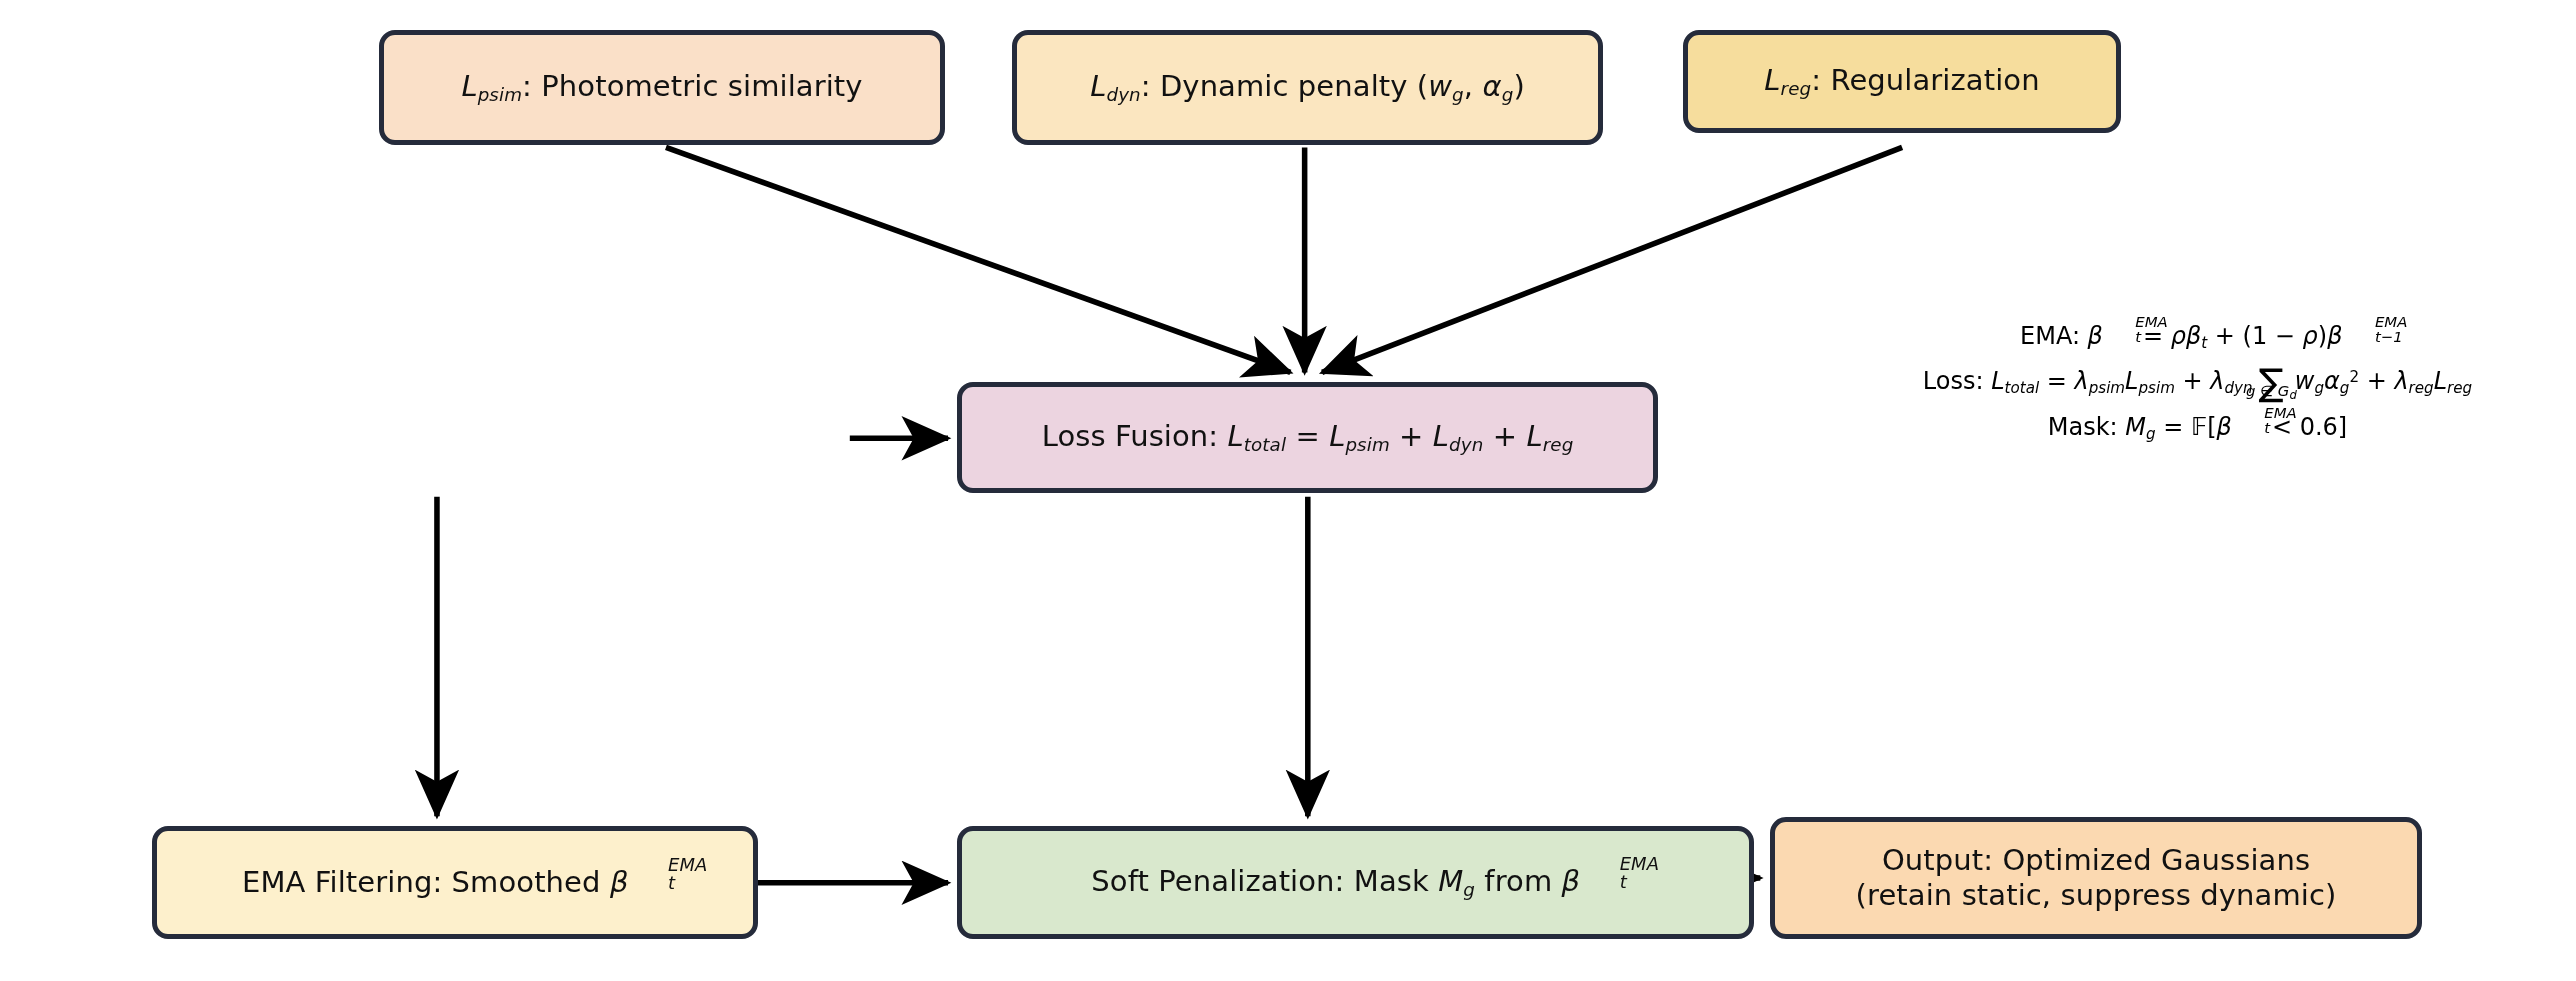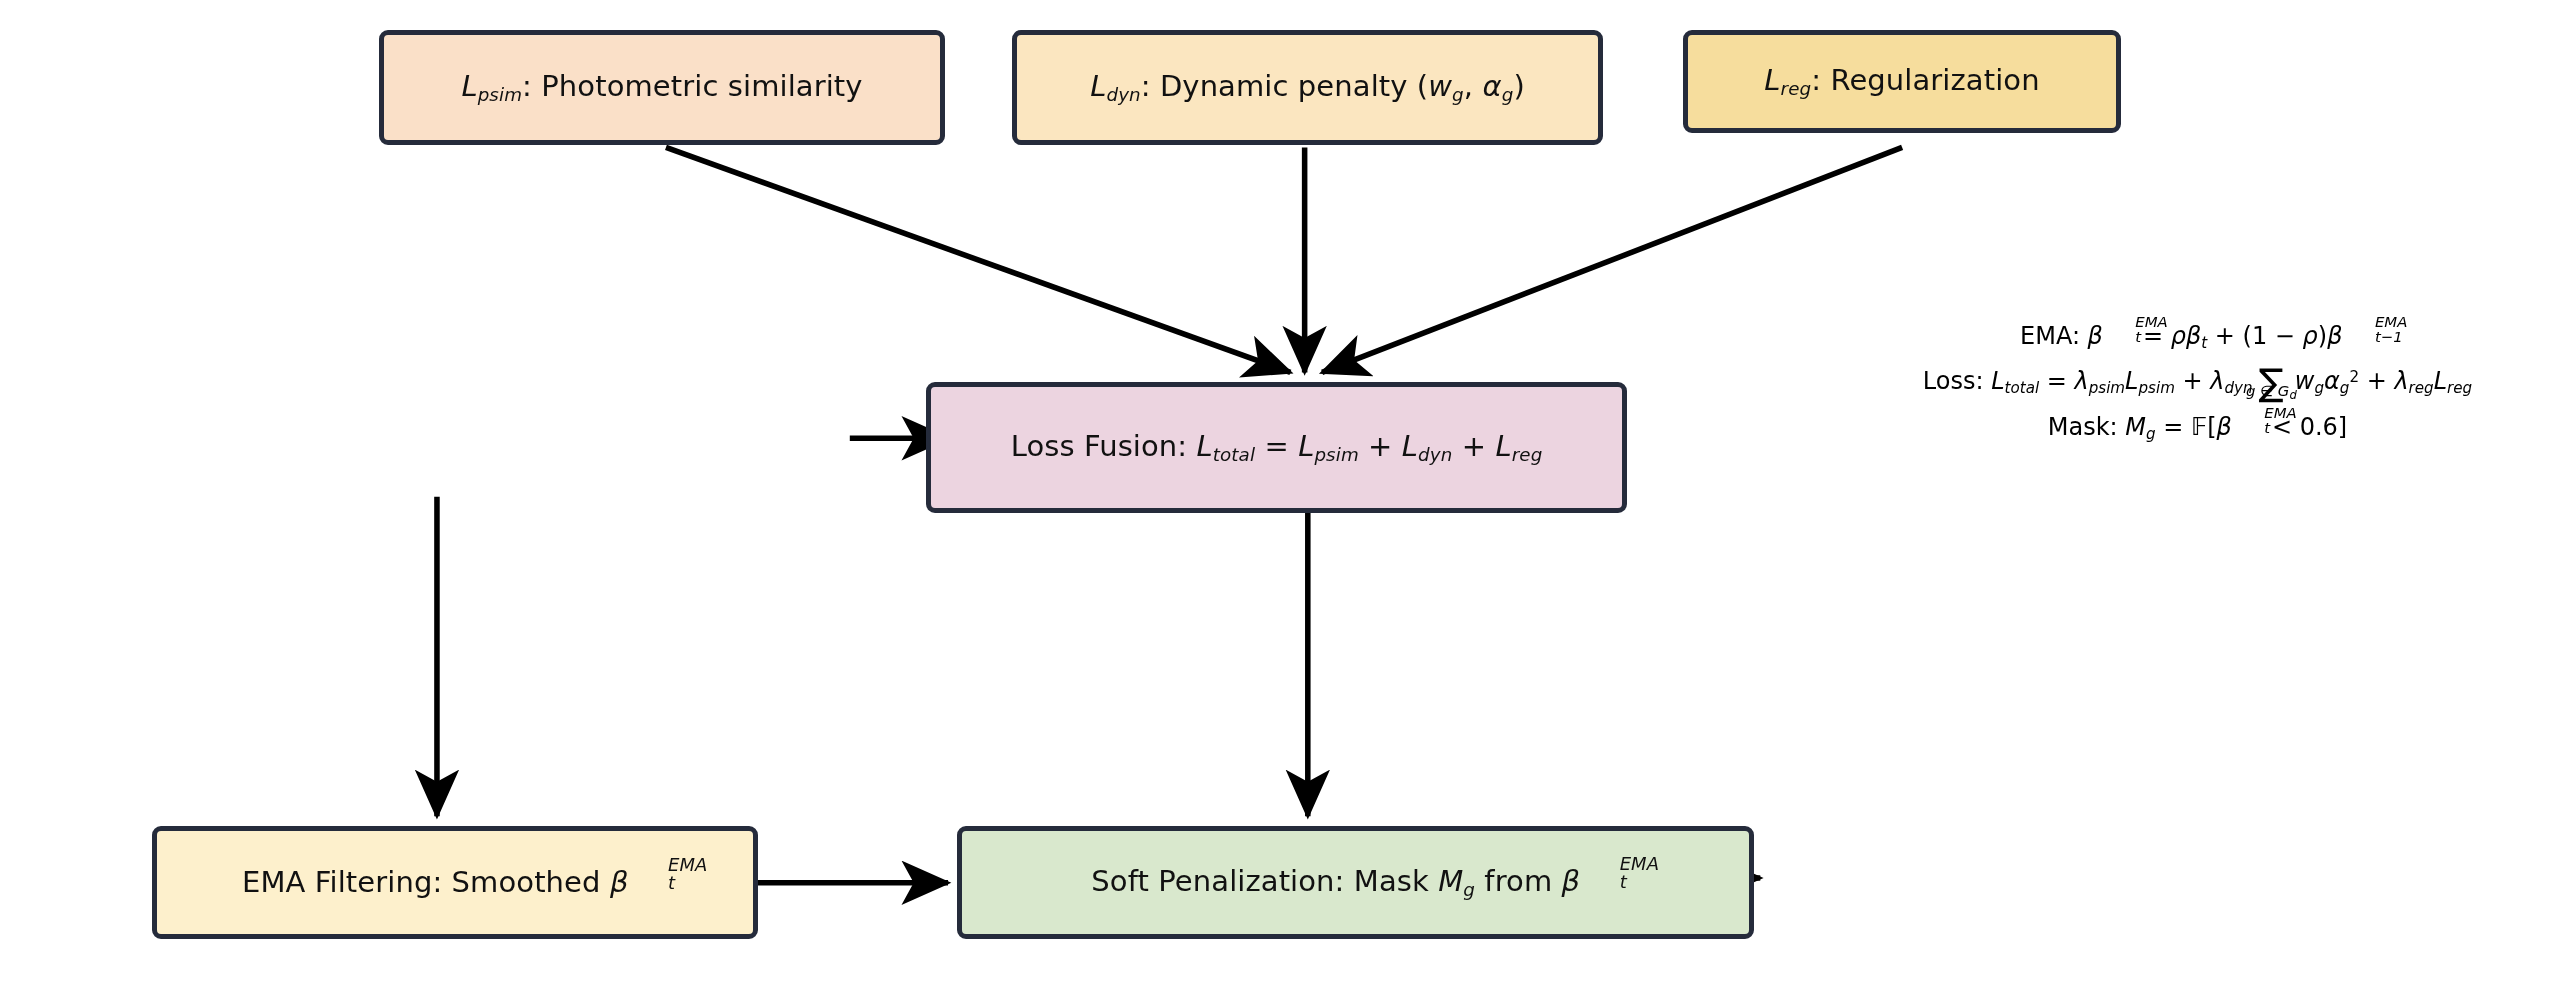--- a/index.html
+++ b/index.html
@@ -6,34 +6,34 @@
   body{
     width:2576px;height:981px;position:relative;overflow:hidden;
     font-family:"DejaVu Sans","Liberation Sans",sans-serif;
     color:#111111;
   }
   #canvas{position:absolute;left:0;top:0;width:2576px;height:981px;}
   svg.arrows{position:absolute;left:0;top:0;width:2576px;height:981px;pointer-events:none;}
 
   .node{
     position:absolute;box-sizing:border-box;
-    border:5.5px solid #252b3b;border-radius:9px;
+    border:5.5px solid #252b3b;border-radius:16px;
     display:flex;align-items:center;justify-content:center;
     text-align:center;line-height:1.22;
     font-size:29px;letter-spacing:0.1px;
     padding:4.8px 14.3px;
   }
   .node .txt{display:block;width:100%;}
 
   
   #n-psim   {left:379px;  top:30px;   width:566px;  height:115px; background:#fae0c8;}
   #n-dyn    {left:1012px; top:30px;   width:591px;  height:115px; background:#fbe6c0;}
   #n-reg    {left:1683px; top:30px;   width:438px;  height:103px; background:#f6dd9d;}
   #n-input  {left:26px;   top:382px;  width:820px; height:113px; background:#dce8f9;}
-  #n-fusion {left:926px; top:382px;  width:701px;  height:131px; background:#ecd4e0;}
+  #n-fusion {left:957px; top:382px;  width:701px;  height:111px; background:#ecd4e0;}
   #n-ema    {left:140px;  top:826px; width:606px;  height:113px; background:#fdf0cc;margin-left:12px;}
   #n-soft   {left:957px; top:826px; width:797px;  height:113px; background:#d9e8cd;}
   #n-output {left:1770px; top:817px; width:652px;  height:122px; background:#fbd9b1;}
 
   
   i.v{font-style:italic;}
   .sub,.sup{font-size:.63em;font-style:italic;}
   .sub{vertical-align:-0.28em;}
   .sup{vertical-align:0.46em;}
   .mathline{white-space:nowrap;}
@@ -104,20 +104,26 @@
   </div>
 
   <div class="node" id="n-ema">
     <span class="txt mathline">EMA Filtering: Smoothed <span class="betastack"><i class="v">β</i><span class="bs-sup">EMA</span><span class="bs-sub">t</span><span class="pad">EMA</span></span></span>
   </div>
 
   <div class="node" id="n-soft">
     <span class="txt mathline">Soft Penalization: Mask <i class="v">M</i><span class="sub">g</span> from <span class="betastack"><i class="v">β</i><span class="bs-sup">EMA</span><span class="bs-sub">t</span><span class="pad">EMA</span></span></span>
   </div>
 
+  <div class="node" id="n-output">
+    <span class="txt">
+      <span>Output: Optimized Gaussians</span><br>
+      <span>(retain static, suppress dynamic)</span>
+    </span>
+  </div>
 
   <div id="eqs">
 
     <div class="eq">
       <span>EMA:</span>
       <span class="mathline">
         <span class="betastack"><i class="v">β</i><span class="bs-sup">EMA</span><span class="bs-sub">t</span><span class="pad">EMA</span></span>
         = <i class="v">ρ</i><i class="v">β</i><span class="sub">t</span> + (1 − <i class="v">ρ</i>)<span class="betastack"><i class="v">β</i><span class="bs-sup">EMA</span><span class="bs-sub">t−1</span><span class="pad">EMA</span></span>
       </span>
     </div>

